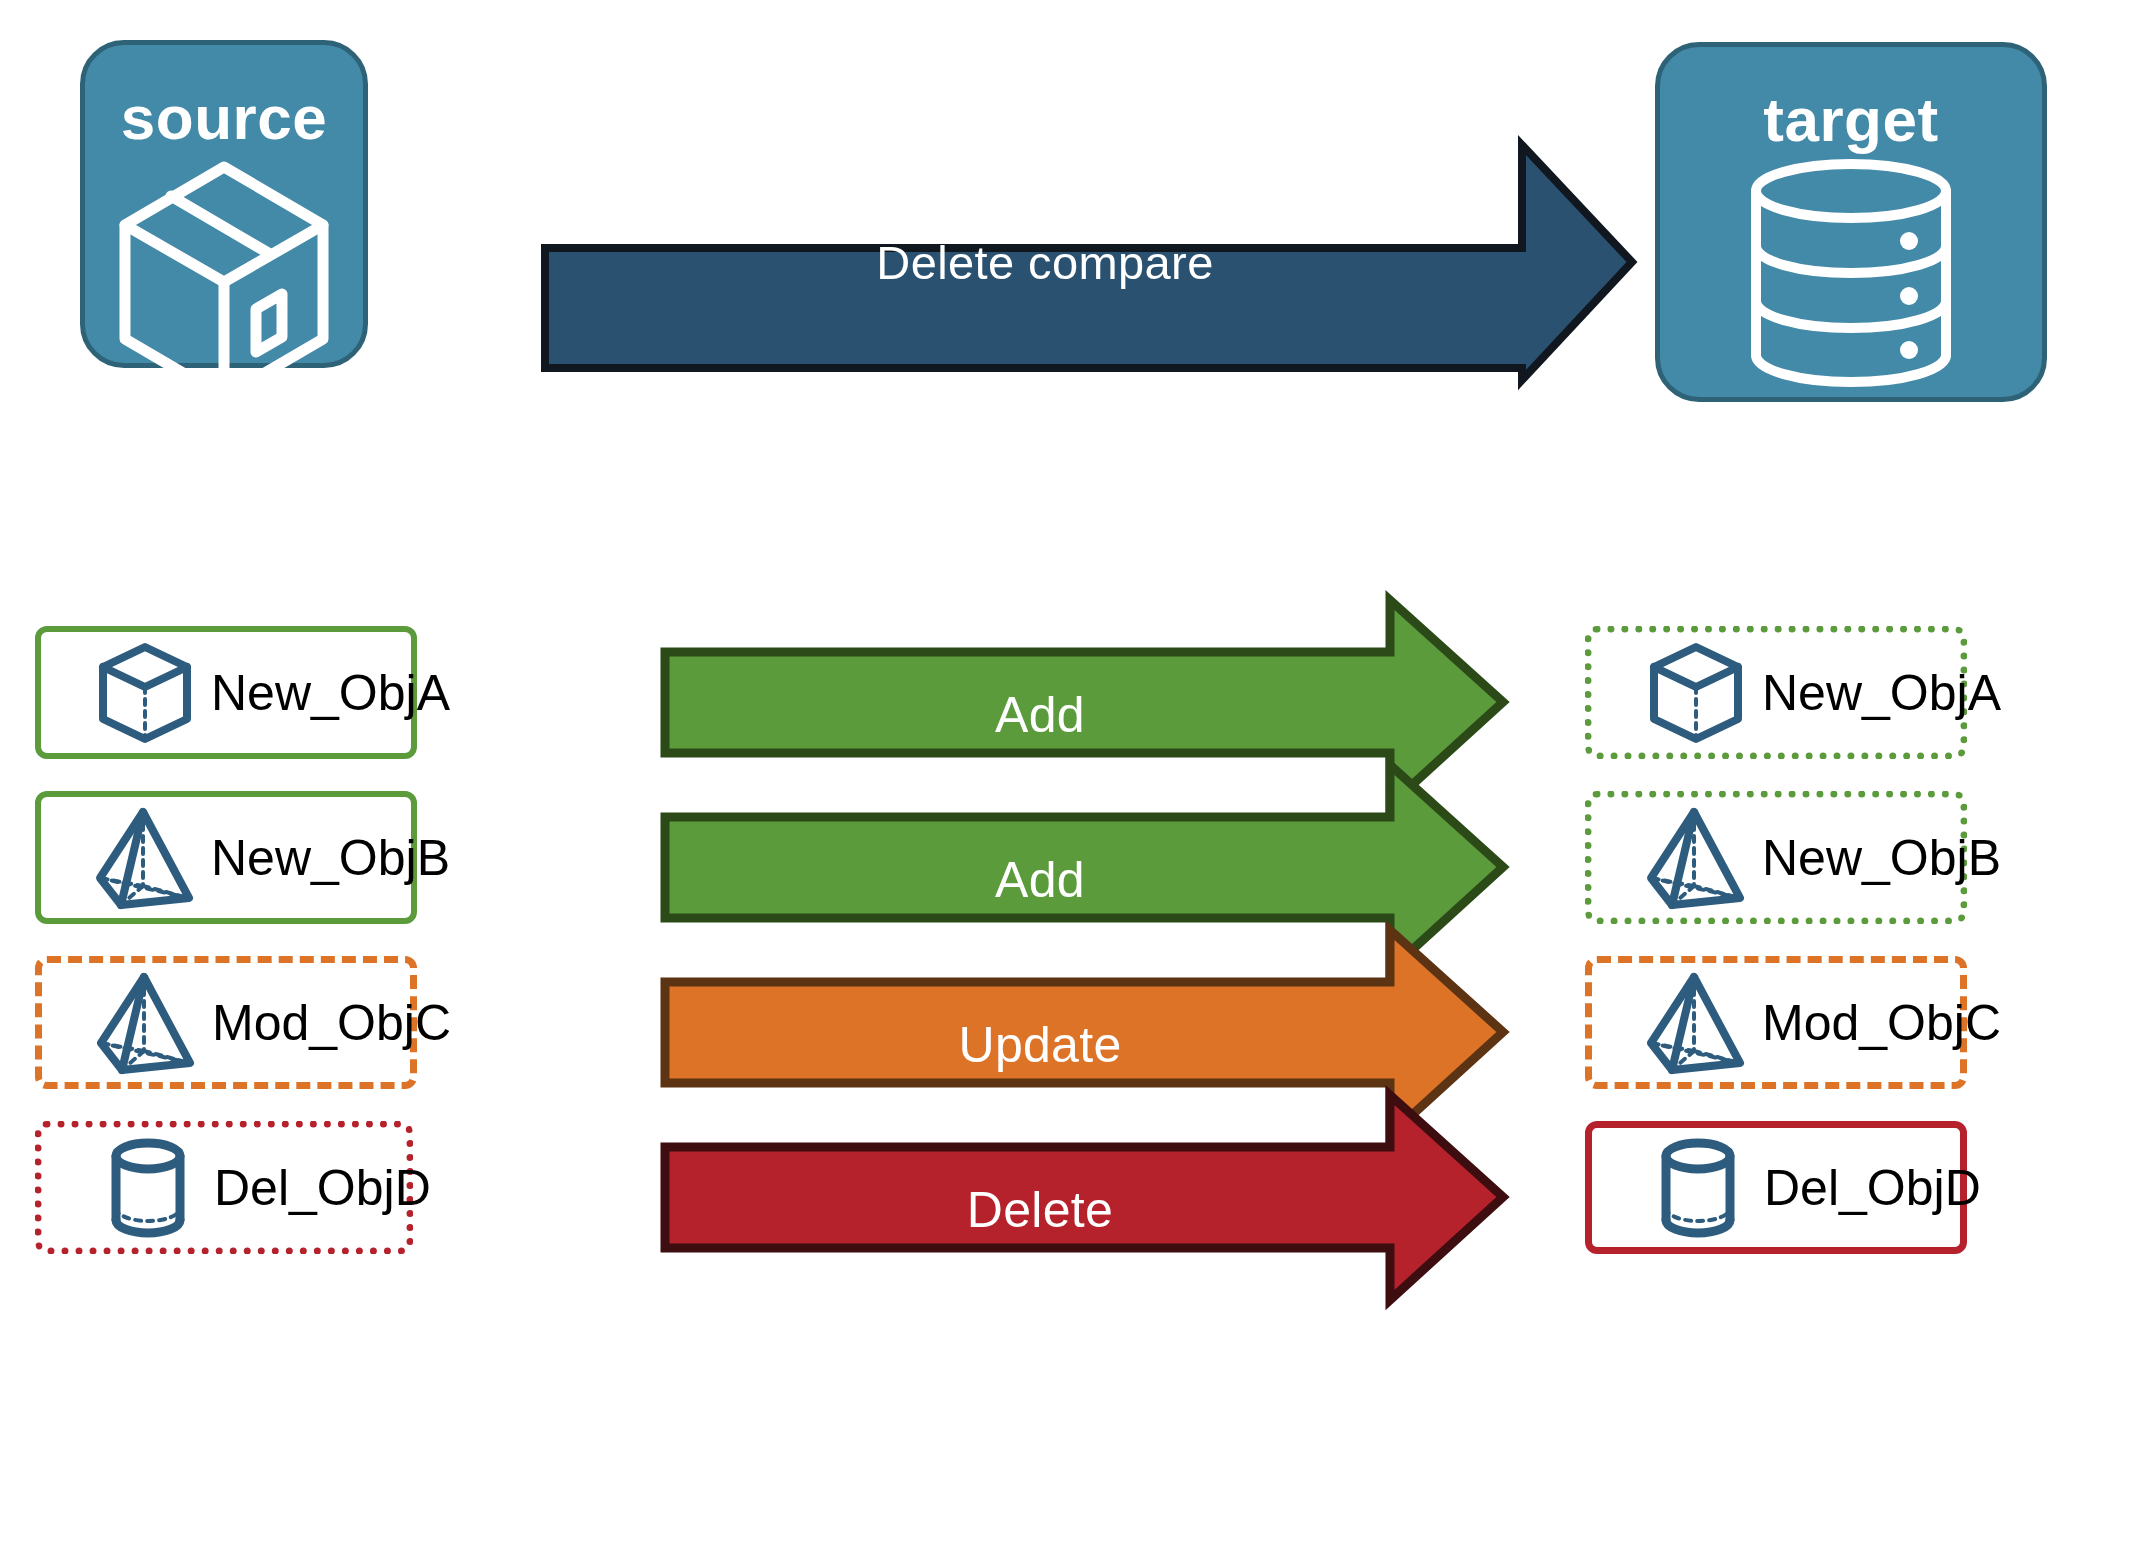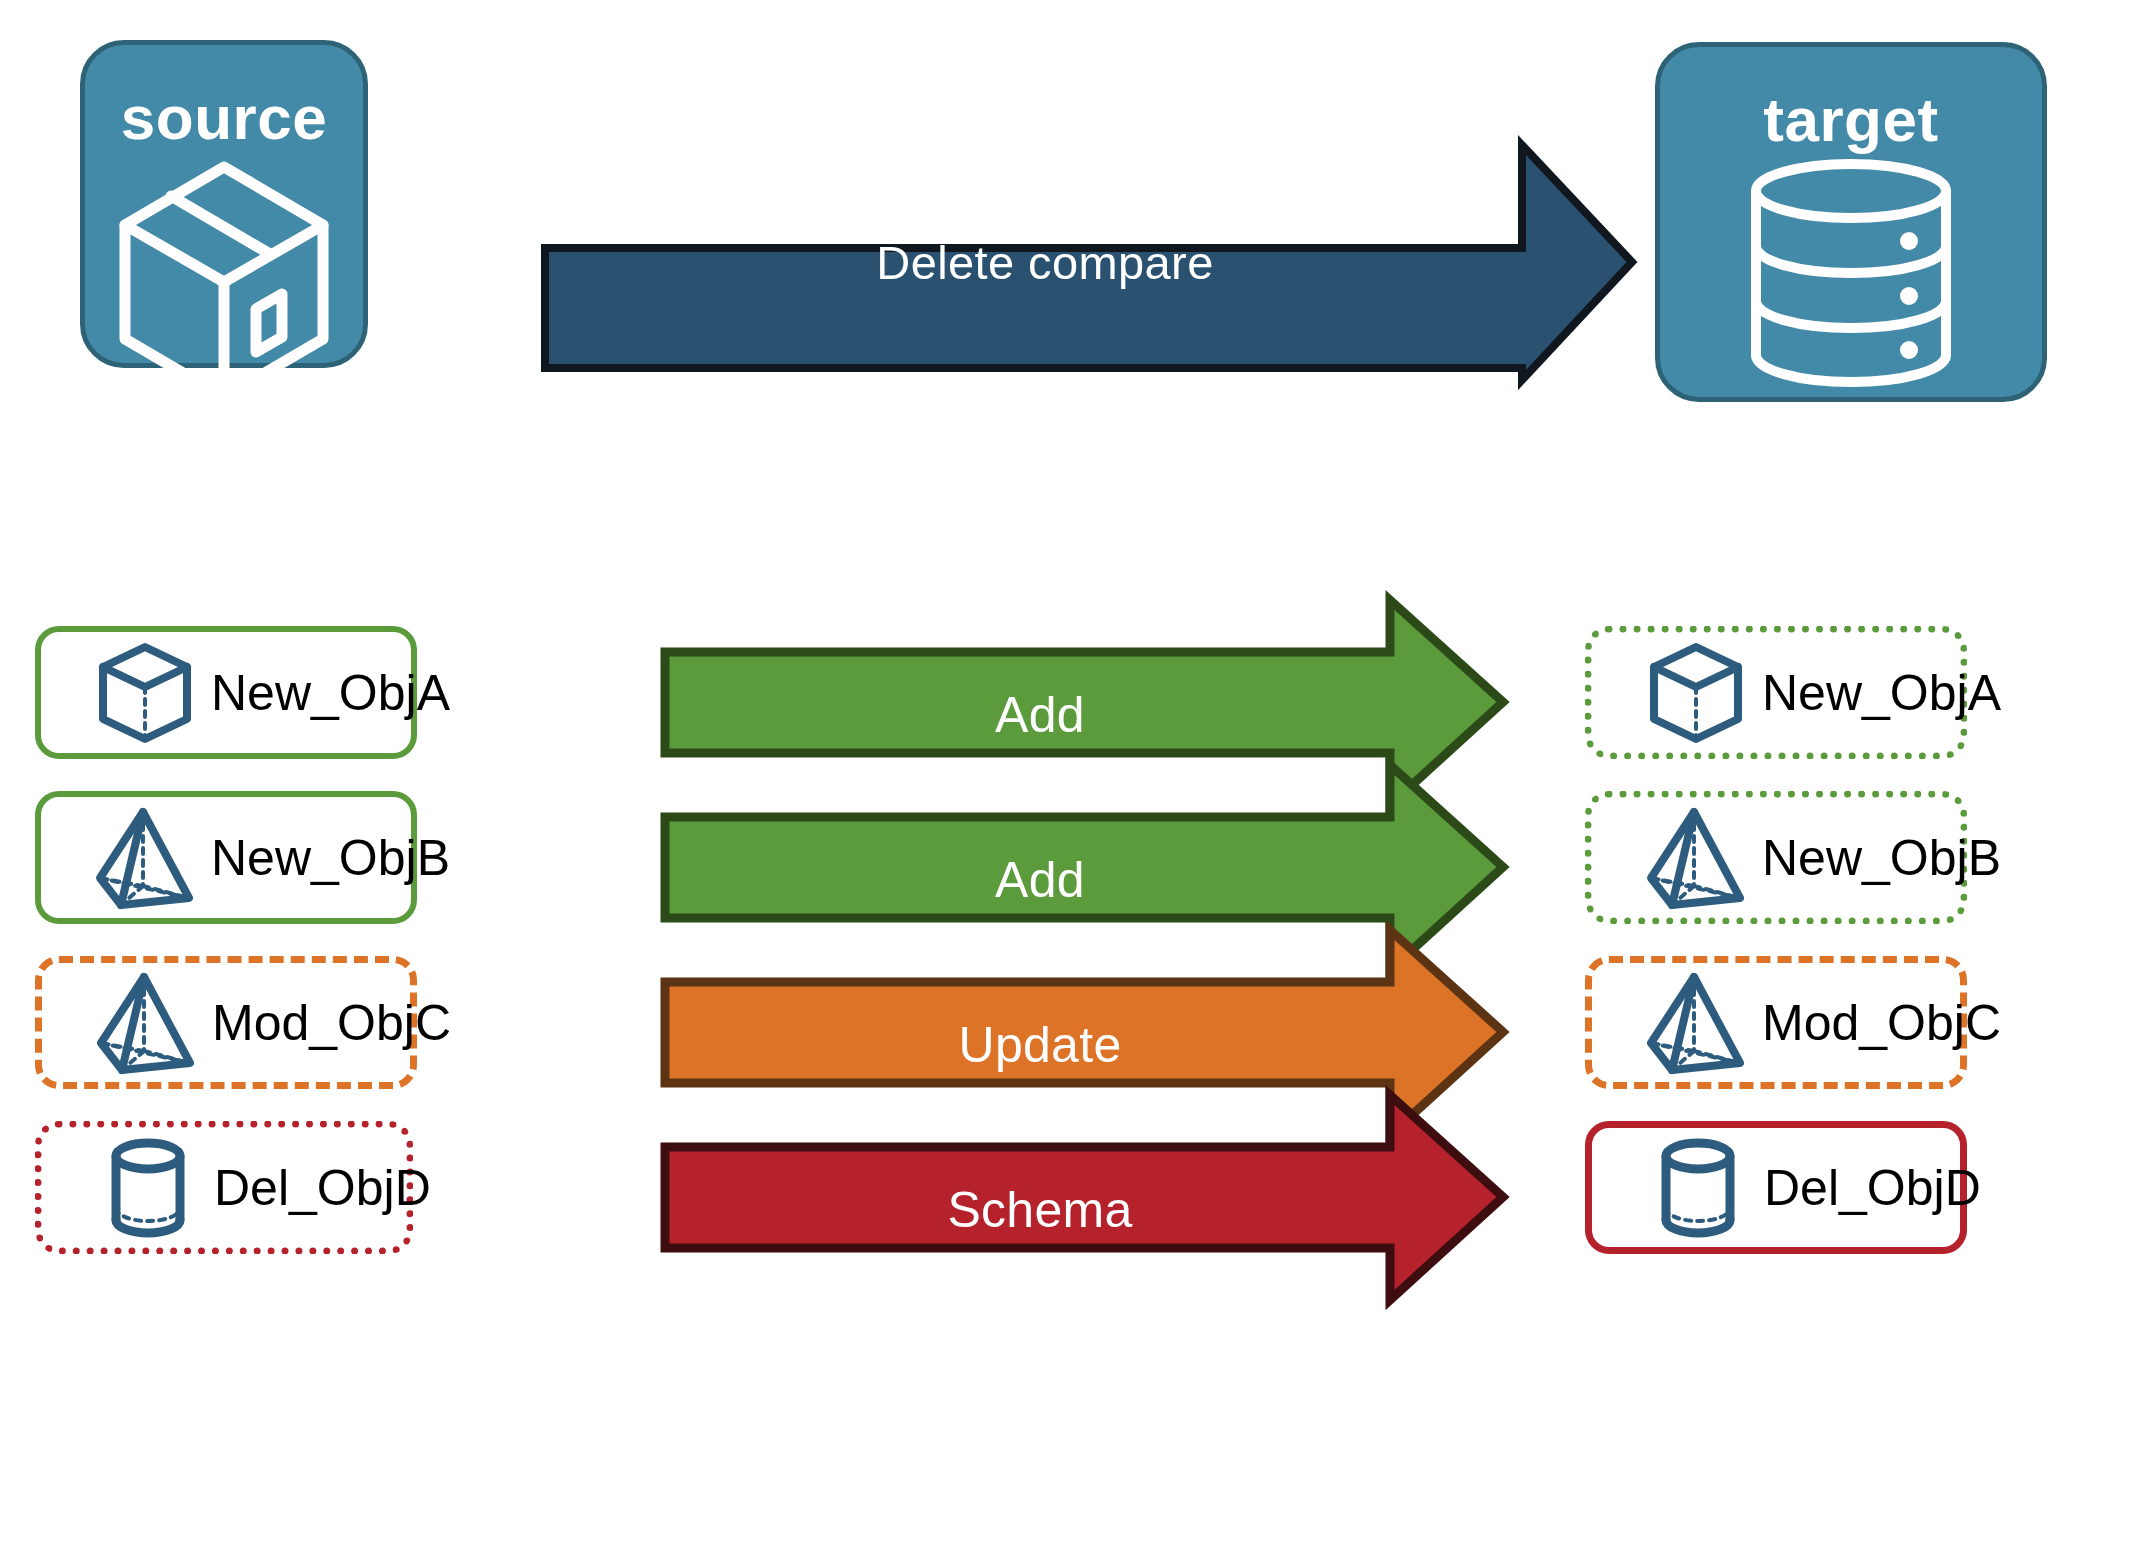--- a/index.html
+++ b/index.html
@@ -26,21 +26,21 @@
             color:#fff;font-size:47px;letter-spacing:.4px;}
 
   
   .row{position:absolute;left:0;width:2150px;height:175px;}
   #row-0{top:615px;}
   #row-1{top:780px;}
   #row-2{top:945px;}
   #row-3{top:1110px;}
 
   .obj-card{position:absolute;box-sizing:border-box;background:#fff;
-            border-radius:24px;display:flex;align-items:center;}
+            border-radius:12px;display:flex;align-items:center;}
   .obj-card.src{left:35px;width:382px;height:133px;top:11px;}
   .obj-card.tgt{left:1585px;width:382px;height:133px;top:11px;}
   #row-3 .obj-card.src{width:378px;}
   #row-3 .obj-card.tgt{left:1585px;width:382px;}
 
   .obj-icon{width:104px;height:104px;margin-left:52px;flex:0 0 auto;
             display:flex;align-items:center;justify-content:center;}
   #row-3 .obj-icon{margin-left:54px;}
   .obj-label{font-size:50px;color:#000;margin-left:14px;white-space:nowrap;}
 
@@ -254,21 +254,21 @@
           <path d="M20 72 a32 13 0 0 0 64 0" fill="none" stroke="#2e5c7e" stroke-width="4" stroke-dasharray="6 6" stroke-linecap="round"></path>
         </svg>
       </div>
       <div class="obj-label">Del_ObjD</div>
     </div>
 
     <div class="act-arrow">
       <svg width="850" height="215" viewBox="0 0 850 215" preserveAspectRatio="none">
         <polygon points="5,57 730,57 730,5 843,107 730,210 730,158 5,158" fill="#b5222b" stroke="#3d0d10" stroke-width="9" stroke-linejoin="miter"></polygon>
       </svg>
-      <div class="act-label">Schema</div>
+      <div class="act-label">Delete</div>
     </div>
 
     <div class="obj-card tgt bd-solid-red">
       <div class="obj-icon">
         <svg width="104" height="104" viewBox="0 0 104 104">
           <g fill="none" stroke="#2e5c7e" stroke-width="9" stroke-linejoin="round" stroke-linecap="round">
             <ellipse cx="52" cy="20" rx="32" ry="13"></ellipse>
             <path d="M20 20 L20 84"></path>
             <path d="M84 20 L84 84"></path>
             <path d="M20 84 a32 13 0 0 0 64 0"></path>

